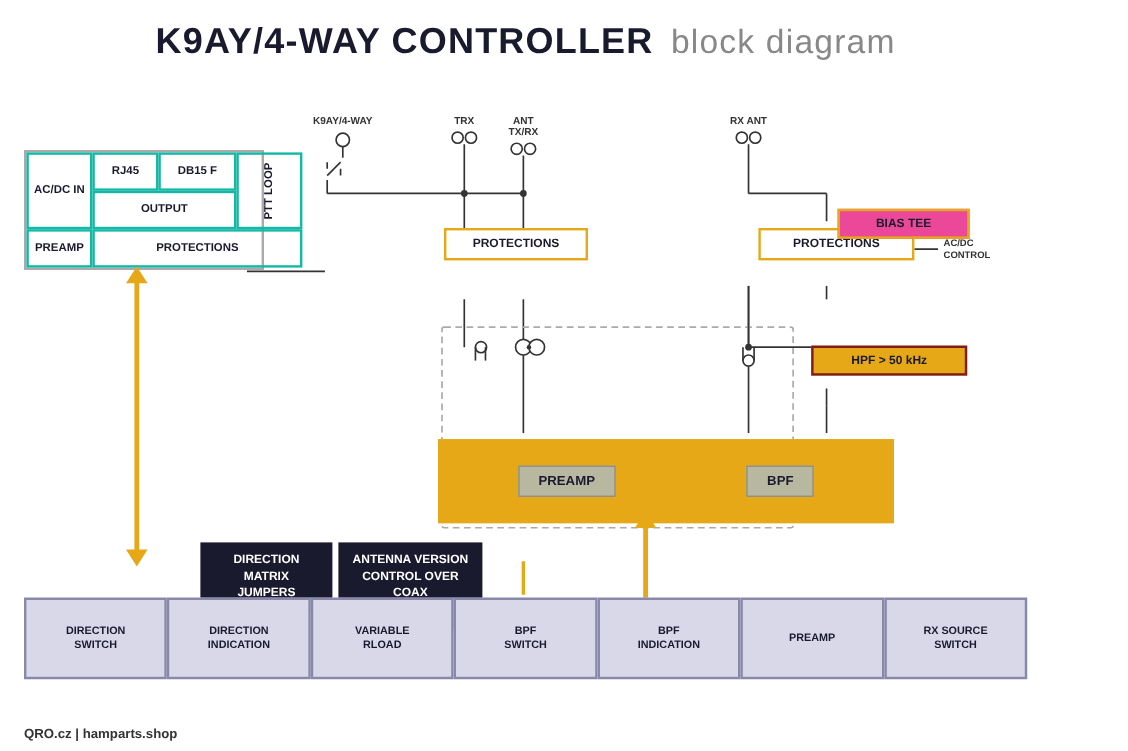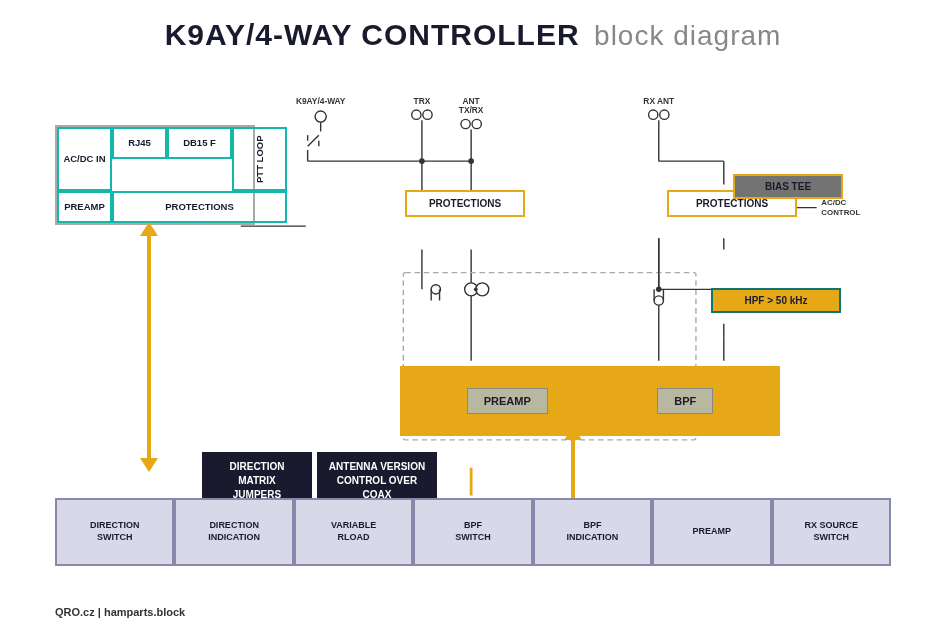--- a/index.html
+++ b/index.html
@@ -10,21 +10,20 @@
       font-family: Arial, sans-serif;
       overflow: hidden;
       position: relative;
     }
 
     .page-container {
       width: 876px;
       height: 626px;
       position: relative;
       background: #fff;
-      margin-left: 35px;
     }
 
     
     .header {
       text-align: center;
       padding: 18px 0 10px 0;
     }
     .header-title-bold {
       font-size: 30px;
       font-weight: 900;
@@ -122,32 +121,32 @@
       font-size: 10px;
       font-weight: 700;
       color: #1a1a2e;
       text-align: center;
       display: inline-block;
     }
 
     
     .bias-tee-box {
       border: 2px solid #e6a817;
-      background: #737373;
+      background: #ec4899;
       padding: 5px 14px;
       font-size: 10px;
       font-weight: 700;
       color: #1a1a2e;
       text-align: center;
       display: inline-block;
     }
 
     
     .hpf-box {
-      border: 2px solid #0f766e;
+      border: 2px solid #7f1d1d;
       background: #e6a817;
       padding: 5px 14px;
       font-size: 10px;
       font-weight: 700;
       color: #1a1a2e;
       text-align: center;
       display: inline-block;
     }
 
     
@@ -266,20 +265,21 @@
   </div>
 
   <div class="diagram-area">
 
     <div class="left-block">
       <div class="left-block-inner">
         <div class="lb-cell lb-acdc">AC/DC IN</div>
         <div class="lb-cell lb-rj45">RJ45</div>
         <div class="lb-cell lb-db15">DB15 F</div>
         <div class="lb-cell lb-ptt">PTT LOOP</div>
+        <div class="lb-cell lb-output">OUTPUT</div>
         <div class="lb-cell lb-filter">PREAMP</div>
         <div class="lb-cell lb-protections">PROTECTIONS</div>
       </div>
     </div>
 
     <div class="arrow-vertical-left arrow-up arrow-down"></div>
 
     <svg class="svg-overlay" viewBox="0 0 900 530" xmlns="http://www.w3.org/2000/svg">
 
       <text x="286" y="18" font-size="9" font-weight="700" fill="#333" text-anchor="middle">K9AY/4-WAY</text>
@@ -411,16 +411,16 @@
         <div class="bottom-cell">VARIABLE<br>RLOAD</div>
         <div class="bottom-cell">BPF<br>SWITCH</div>
         <div class="bottom-cell">BPF<br>INDICATION</div>
         <div class="bottom-cell">PREAMP</div>
         <div class="bottom-cell">RX SOURCE<br>SWITCH</div>
       </div>
 
   </div>
 
   <div class="footer">
-    <span>QRO.cz | hamparts.block</span>
+    <span>QRO.cz | hamparts.shop</span>
   </div>
 
 </div>
 
 </body></html>

